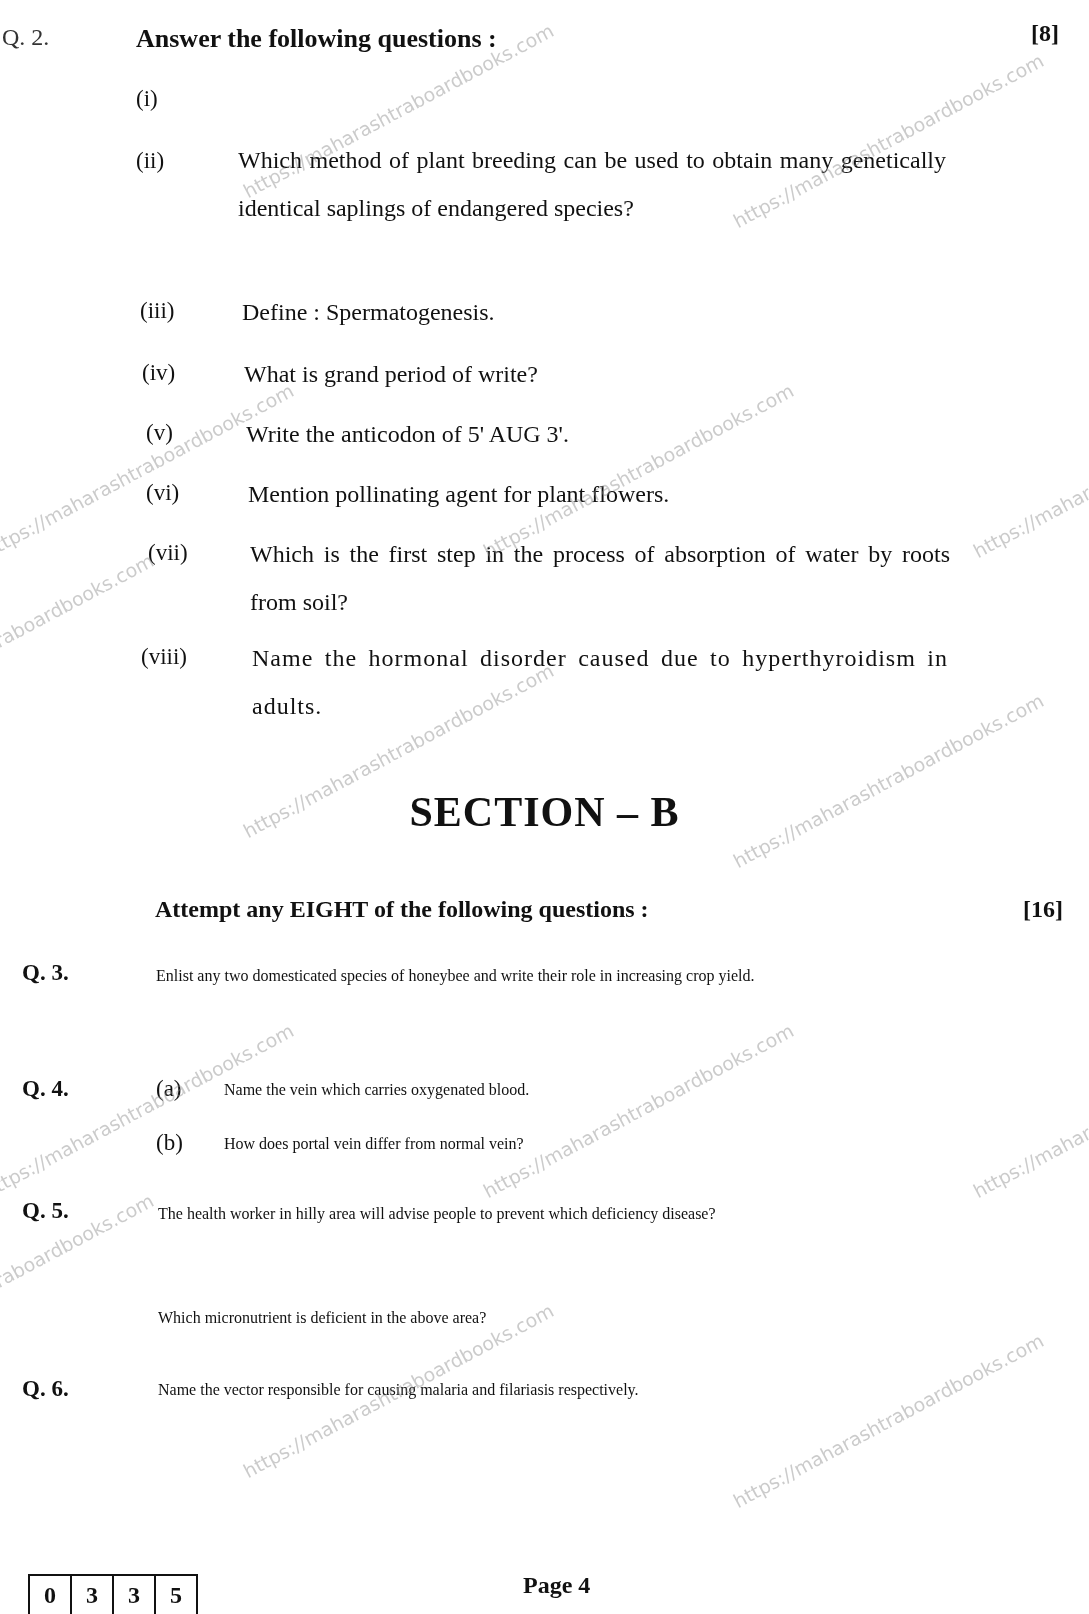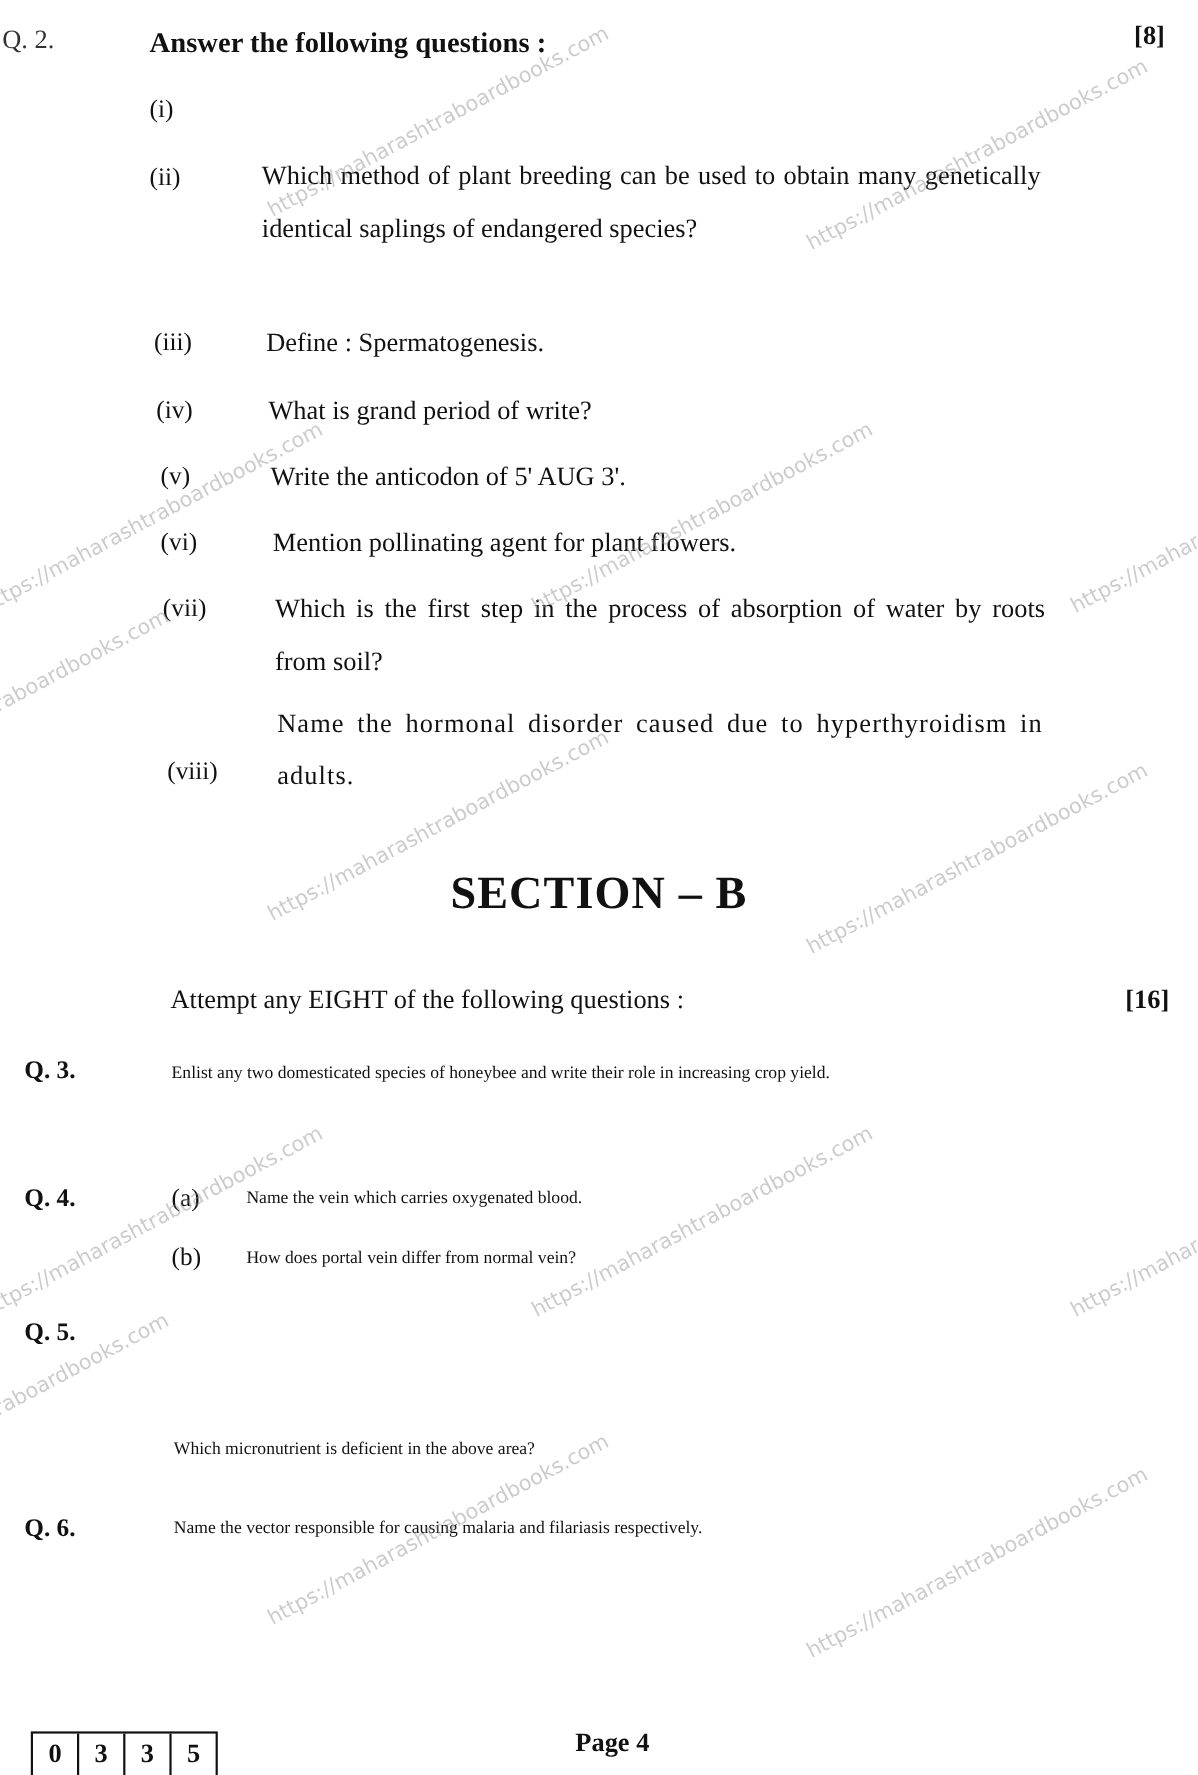--- a/index.html
+++ b/index.html
@@ -10,21 +10,21 @@
   }
   .page { position: absolute; inset: 0; }
   .abs { position: absolute; white-space: nowrap; }
   .q2-label { left: 2px; top: 24px; font-size: 24px; color: #333; }
   .q2-title { left: 136px; top: 24px; font-size: 26px; font-weight: bold; }
   .marks { font-size: 24px; font-weight: bold; }
   .sub-num { font-size: 23px; }
   .sub-text { font-size: 24px; line-height: 48px; white-space: normal; }
   .justify { text-align: justify; text-align-last: left; }
   .section-title { left: 0; width: 1089px; text-align: center; top: 788px; font-size: 42px; font-weight: bold; letter-spacing: 1px; }
-  .instr { left: 155px; top: 896px; font-size: 24px; font-weight: normal; }
+  .instr { left: 155px; top: 896px; font-size: 24px; font-weight: bold; }
   .qnum { font-size: 23px; font-weight: bold; left: 22px; }
   .qtext { font-size: 16px; line-height: 48px; white-space: normal; }
   .code-box { left: 28px; top: 1574px; display: flex; border: 2px solid #111; }
   .code-cell { width: 40px; height: 38px; display: flex; align-items: center; justify-content: center; font-size: 24px; font-weight: bold; border-right: 2px solid #111; }
   .code-cell:last-child { border-right: none; }
   .page-num { left: 523px; top: 1572px; font-size: 24px; font-weight: bold; }
   .wm { position: absolute; color: rgba(140,140,140,0.45); font-family: "DejaVu Sans", sans-serif; font-size: 19px; transform: rotate(-28deg); transform-origin: left bottom; white-space: nowrap; pointer-events: none; }
 </style>
 </head>
 <body>
@@ -48,37 +48,38 @@
 
   <div class="abs sub-num" style="left:146px; top:420px;">(v)</div>
   <div class="abs sub-text" style="left:246px; top:410px;">Write the anticodon of 5' AUG 3'.</div>
 
   <div class="abs sub-num" style="left:146px; top:480px;">(vi)</div>
   <div class="abs sub-text" style="left:248px; top:470px;">Mention pollinating agent for plant flowers.</div>
 
   <div class="abs sub-num" style="left:148px; top:540px;">(vii)</div>
   <div class="abs sub-text justify" style="left:250px; top:530px; width:700px;">Which is the first step in the process of absorption of water by roots from soil?</div>
 
-  <div class="abs sub-num" style="left:152px; top:644px;margin-top:44px;">(viii)</div>
+  <div class="abs sub-num" style="left:141px; top:644px;">(viii)</div>
   <div class="abs sub-text justify" style="left:252px; top:634px; width:696px; letter-spacing:1px;">Name the hormonal disorder caused due to hyperthyroidism in adults.</div>
 
   <div class="abs section-title">SECTION – B</div>
   <div class="abs instr">Attempt any EIGHT of the following questions :</div>
   <div class="abs marks" style="right:26px; top:896px;">[16]</div>
 
   <div class="abs qnum" style="top:960px;">Q. 3.</div>
   <div class="abs qtext" style="left:156px; top:952px; width:800px;">Enlist any two domesticated species of honeybee and write their role in increasing crop yield.</div>
 
   <div class="abs qnum" style="top:1076px;">Q. 4.</div>
   <div class="abs sub-num" style="left:156px; top:1076px;">(a)</div>
   <div class="abs qtext" style="left:224px; top:1066px;">Name the vein which carries oxygenated blood.</div>
   <div class="abs sub-num" style="left:156px; top:1130px;">(b)</div>
   <div class="abs qtext" style="left:224px; top:1120px;">How does portal vein differ from normal vein?</div>
 
   <div class="abs qnum" style="top:1198px;">Q. 5.</div>
+  <div class="abs qtext" style="left:158px; top:1190px; width:800px;">The health worker in hilly area will advise people to prevent which deficiency disease?</div>
   <div class="abs qtext" style="left:158px; top:1294px;">Which micronutrient is deficient in the above area?</div>
 
   <div class="abs qnum" style="top:1376px;">Q. 6.</div>
   <div class="abs qtext" style="left:158px; top:1366px; width:720px;">Name the vector responsible for causing malaria and filariasis respectively.</div>
 
   <div class="abs code-box">
     <div class="code-cell">0</div>
     <div class="code-cell">3</div>
     <div class="code-cell">3</div>
     <div class="code-cell">5</div>

